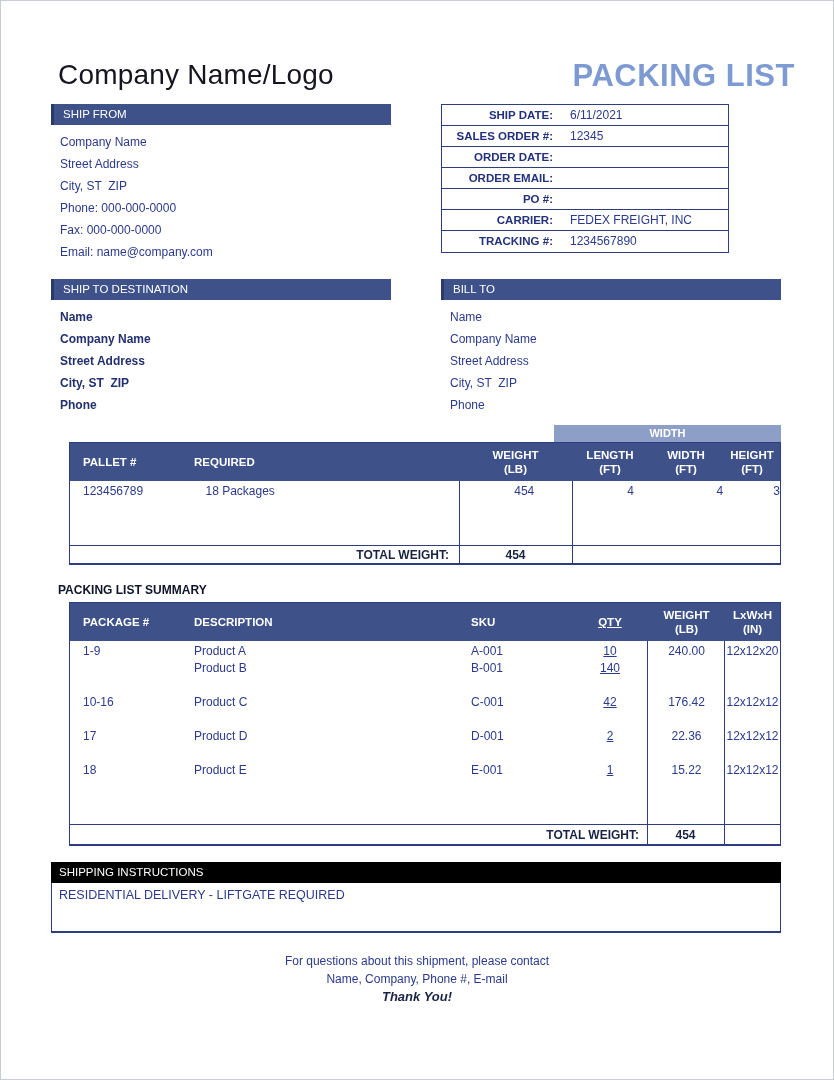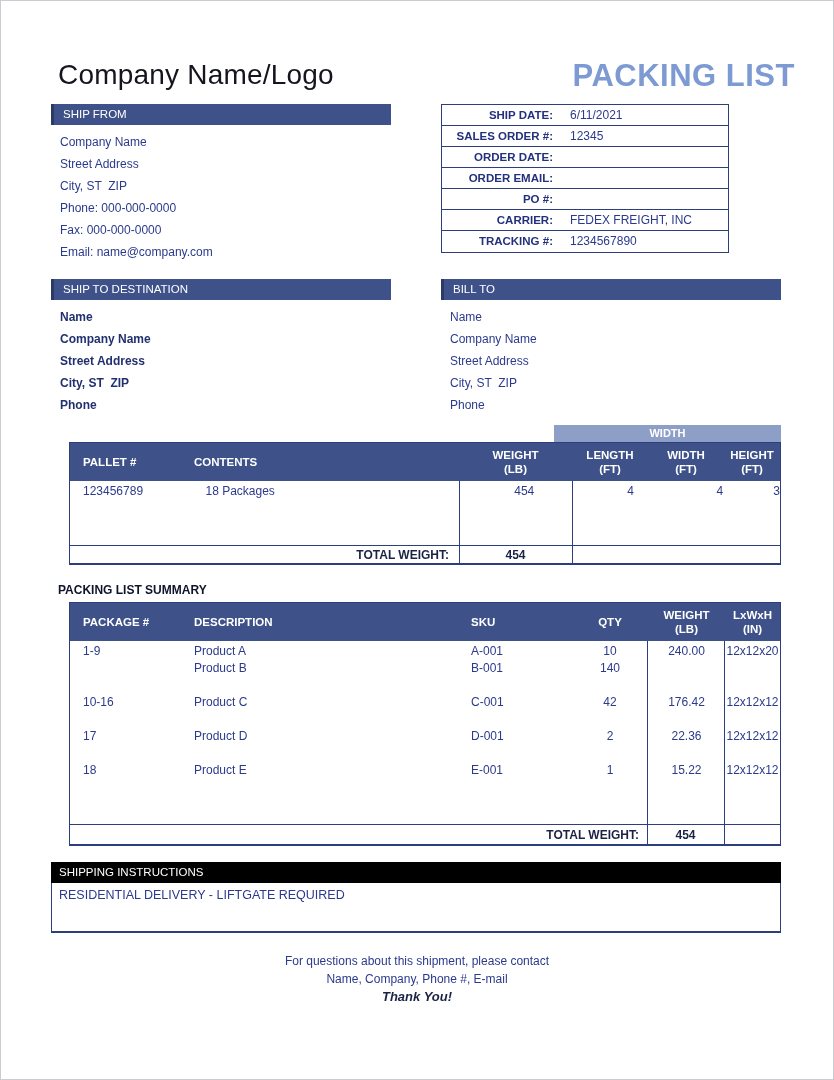--- a/index.html
+++ b/index.html
@@ -52,21 +52,21 @@
   .dtotal { display: flex; height: 18px; align-items: center; border-top: 1px solid #2c3e7e; font-weight: bold; font-size: 12px; color: #1b2345; }
   .ptotal-label { width: 389px; text-align: right; padding-right: 10px; }
   .vline { position: absolute; width: 1px; background: #2c3e7e; top: 38px; bottom: 0; }
   .pv1 { left: 389px; } .pv2 { left: 502px; }
   
   .summary-title { position: absolute; left: 57px; top: 582px; font-size: 12px; font-weight: bold; color: #10142b; }
   .stable-wrap { position: absolute; left: 50px; top: 601px; width: 730px; }
   .s-c1 { width: 114px; padding-left: 13px; }
   .s-c2 { width: 265px; padding-left: 10px; }
   .s-c3 { width: 123px; padding-left: 22px; }
-  .s-c4 { width: 76px; }
+  .s-c4 { width: 76px; text-decoration: underline; }
   .s-c5 { width: 77px; }
   .s-c6 { flex: 1; }
   .sbody { display: block; height: 183px; padding-top: 2px; font-size: 12px; color: #2b3a8c; }
   .srow { display: flex; margin-bottom: 17px; }
   .sv1 { left: 577px; } .sv2 { left: 654px; }
   .stotal-label { width: 577px; text-align: right; padding-right: 8px; }
   .stotal { height: 20px; }
   
   .instr-bar { position: absolute; left: 50px; top: 861px; width: 730px; }
   .instr-box { position: absolute; left: 50px; top: 882px; width: 730px; height: 50px; border: 1px solid #2c3e7e; border-top: none; border-bottom-width: 2px; }
@@ -147,21 +147,21 @@
       <div class="addr-line">City, ST  ZIP</div>
       <div class="addr-line">Phone</div>
     </div>
   </div>
 
   <div class="ptable-wrap">
     <div class="size-bar">WIDTH</div>
     <div class="dtable">
       <div class="dhead">
         <div class="hcell p-c1">PALLET #</div>
-        <div class="hcell p-c2">CONTENTS</div>
+        <div class="hcell p-c2">REQUIRED</div>
         <div class="hcell p-c3 ctr">
           <span>WEIGHT</span>
           <span>(LB)</span>
         </div>
         <div class="hcell p-c4 ctr">
           <span>LENGTH</span>
           <span>(FT)</span>
         </div>
         <div class="hcell p-c5 ctr">
           <span>WIDTH</span>

